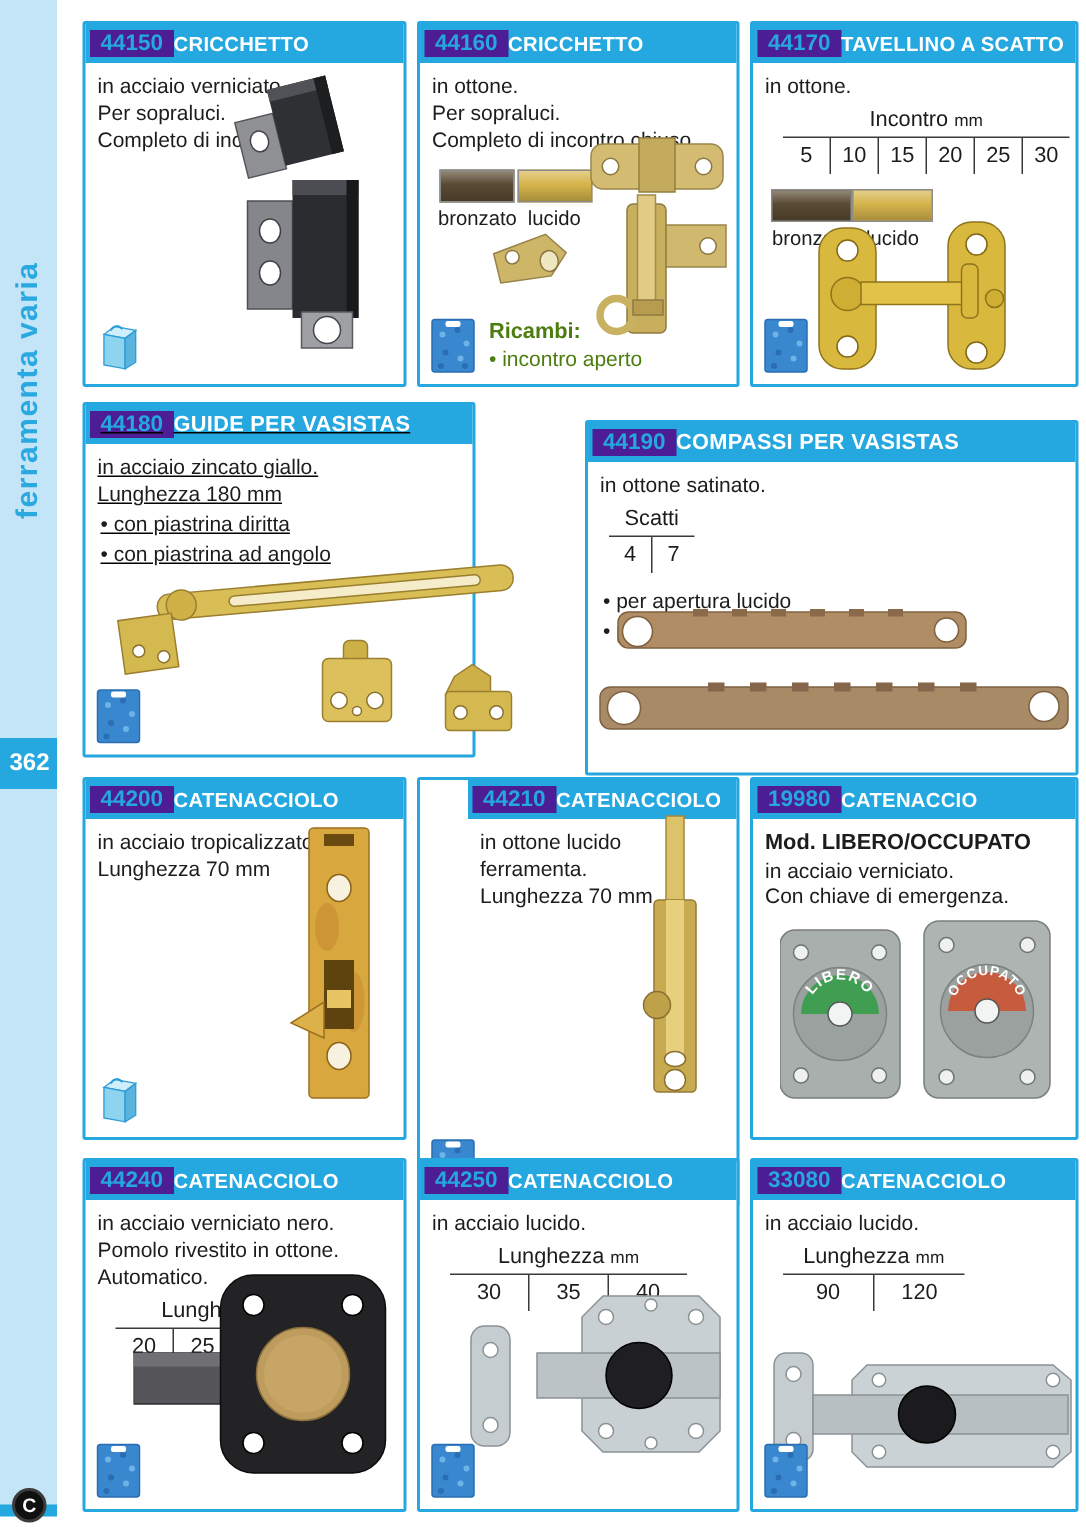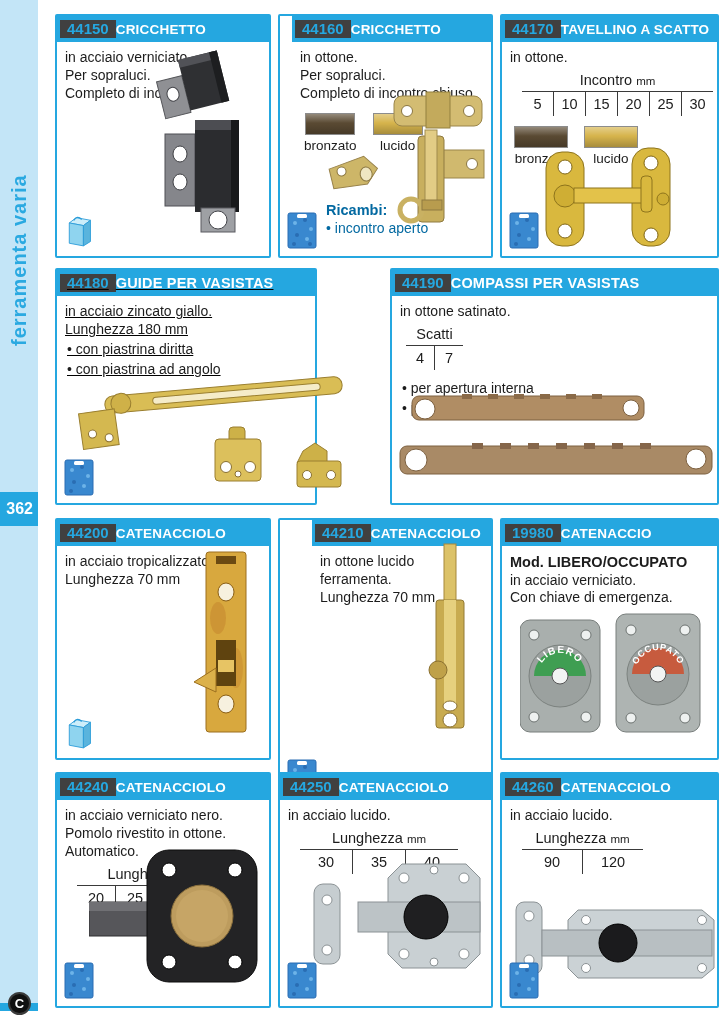--- a/index.html
+++ b/index.html
@@ -13,46 +13,46 @@
   #page-badge{position:absolute;left:0;top:492px;width:38px;height:34px;background:var(--accent);
     color:#fff;font-weight:bold;font-size:16px;display:flex;align-items:center;justify-content:flex-end;
     padding-right:5px;box-sizing:border-box;}
   #sidebar-footer{position:absolute;left:0;top:1003px;width:38px;height:8px;background:var(--accent);}
   #logo{position:absolute;left:8px;top:992px;width:23px;height:23px;border-radius:50%;
     background:#101010;border:2px solid #3c3c3c;color:#fff;font-weight:bold;font-size:13px;
     display:flex;align-items:center;justify-content:center;box-sizing:border-box;}
   
   .cell{position:absolute;border:2px solid var(--accent);border-radius:2px;background:#fff;box-sizing:border-box;}
   .hdr{height:26px;background:var(--accent);display:flex;align-items:center;overflow:hidden;}
-  .code{background:#404040;color:var(--accent);font-weight:bold;font-size:15px;margin:3px 0 3px 3px;
+  .code{background:#4c1d95;color:var(--accent);font-weight:bold;font-size:15px;margin:3px 0 3px 3px;
     padding:1px 7px 2px 7px;line-height:1;}
   .ttl{color:#fff;font-weight:bold;font-size:13.5px;margin-left:0;letter-spacing:.2px;white-space:nowrap;}
   .body{padding:7px 8px 0 8px;font-size:14px;color:#1c1c1c;line-height:1.28;}
   .line{margin:0;}
   .bold-line{font-weight:bold;font-size:14.5px;}
   .bullets .line{margin:2px;}
   
   .tbl{display:inline-block;margin:4px 0 0 12px;color:#1c1c1c;}
   .tbl .th{display:block;text-align:center;font-size:14.5px;padding:0 4px 2px 4px;
     border-bottom:1.5px solid #3a3a3a;}
   .tbl .unit{font-size:11.5px;}
   .vals{display:flex;}
   .vals span{text-align:center;font-size:14.5px;padding:3px 0 2px 0;}
   .vals span + span{border-left:1.5px solid #3a3a3a;}
   .t6 .vals span{width:31px;} .t4 .vals span{width:38px;}
   .t3 .vals span{width:52px;} .t2 .vals span{width:60px;} .t2n .vals span{width:28px;}
   
-  .sw{display:flex;gap:16px;margin:10px 0 0 4px;}
+  .sw{display:flex;gap:0;margin:10px 0 0 4px;}
   .sw .swatch{text-align:center;font-size:13.5px;color:#1c1c1c;}
   .chip{width:48px;height:20px;border:1px solid #8c8c8c;margin:0 auto 2px auto;
     background-image:linear-gradient(rgba(255,255,255,.35),rgba(255,255,255,0) 45%,rgba(0,0,0,.22));}
   
   .pack{position:absolute;left:7px;bottom:7px;}
   .photo{position:absolute;}
-  .ricambi{position:absolute;left:46px;bottom:19px;font-size:14px;color:#0369a1;line-height:1.25;}
+  .ricambi{position:absolute;left:46px;bottom:8px;font-size:14px;color:#4d7c0f;line-height:1.25;}
   .ricambi b{font-size:14.5px;}
 </style>
 </head>
 <body>
 
 <div id="page" style="--accent: #25a7e0;">
 
   <div id="sidebar"></div>
   <div id="sidebar-label">ferramenta varia</div>
   <div id="page-badge">362</div>
@@ -87,21 +87,21 @@
       <circle cx="75" cy="178" r="9" fill="#fff" stroke="#45464b"></circle>
     </svg>
     <svg class="pack" width="30" height="38" viewBox="0 0 34 40">
       <polygon points="6,12 14,6 30,9 22,15" fill="#cdeefa" stroke="#2b9cd8"></polygon>
       <polygon points="6,12 22,15 22,38 6,35" fill="#8fd4ef" stroke="#2b9cd8"></polygon>
       <polygon points="22,15 30,9 30,33 22,38" fill="#5ab4dd" stroke="#2b9cd8"></polygon>
       <path d="M11 9 Q15 3 20 8" fill="none" stroke="#2b9cd8" stroke-width="1.5"></path>
     </svg>
   </div>
 
-  <div class="cell" style="left:278px;top:14px;width:215px;height:244px;padding-left:12px;">
+  <div class="cell" style="left:278px;top:14px;width:215px;height:244px;">
     <div class="hdr">
       <span class="code">44160</span>
       <span class="ttl">CRICCHETTO</span>
     </div>
     <div class="body">
       <div class="line">in ottone.</div>
       <div class="line">Per sopraluci.</div>
       <div class="line">Completo di incontro chiuso.</div>
       <div class="sw">
         <div class="swatch">
@@ -244,36 +244,36 @@
       <circle cx="8" cy="12" r="2" fill="#6db3e8"></circle>
         <circle cx="18" cy="9" r="2" fill="#2a6db3"></circle>
       <circle cx="24" cy="18" r="2" fill="#6db3e8"></circle>
         <circle cx="10" cy="24" r="2" fill="#2a6db3"></circle>
       <circle cx="20" cy="28" r="2" fill="#6db3e8"></circle>
         <circle cx="7" cy="33" r="2" fill="#2a6db3"></circle>
       <rect x="10" y="3" width="10" height="4" rx="1.5" fill="#fff"></rect>
     </svg>
   </div>
 
-  <div class="cell" style="left:390px;top:268px;width:329px;height:237px;">
+  <div class="cell" style="left:390px;top:280px;width:329px;height:237px;">
     <div class="hdr">
       <span class="code">44190</span>
       <span class="ttl" style="font-size:14.5px;">COMPASSI PER VASISTAS</span>
     </div>
     <div class="body">
       <div class="line">in ottone satinato.</div>
       <div class="tbl t2n" style="margin-left:6px;">
         <span class="th"><span>Scatti</span></span>
         <div class="vals">
           <span>4</span>
           <span>7</span>
         </div>
       </div>
       <div class="bullets" style="margin-top:10px;">
-        <div class="line">• per apertura interna</div>
+        <div class="line">• per apertura lucido</div>
         <div class="line">• per apertura esterna</div>
       </div>
     </div>
     <svg class="photo" style="left:6px;top:118px;" width="318" height="112" viewBox="0 0 318 112">
       <g>
         <rect x="14" y="8" width="232" height="24" rx="7" fill="#b08d64" stroke="#7d6141"></rect>
         <rect x="64" y="6" width="10" height="5" fill="#8a6a48"></rect>
           <rect x="90" y="6" width="10" height="5" fill="#8a6a48"></rect>
         <rect x="116" y="6" width="10" height="5" fill="#8a6a48"></rect>
           <rect x="142" y="6" width="10" height="5" fill="#8a6a48"></rect>
@@ -475,21 +475,21 @@
       <circle cx="24" cy="18" r="2" fill="#6db3e8"></circle>
         <circle cx="10" cy="24" r="2" fill="#2a6db3"></circle>
       <circle cx="20" cy="28" r="2" fill="#6db3e8"></circle>
         <circle cx="7" cy="33" r="2" fill="#2a6db3"></circle>
       <rect x="10" y="3" width="10" height="4" rx="1.5" fill="#fff"></rect>
     </svg>
   </div>
 
   <div class="cell" style="left:500px;top:772px;width:219px;height:236px;">
     <div class="hdr">
-      <span class="code">44260</span>
+      <span class="code">33080</span>
       <span class="ttl">CATENACCIOLO</span>
     </div>
     <div class="body">
       <div class="line">in acciaio lucido.</div>
       <div class="tbl t2">
         <span class="th"><span>Lunghezza</span> <span class="unit">mm</span></span>
         <div class="vals">
           <span>90</span>
           <span>120</span>
         </div>

